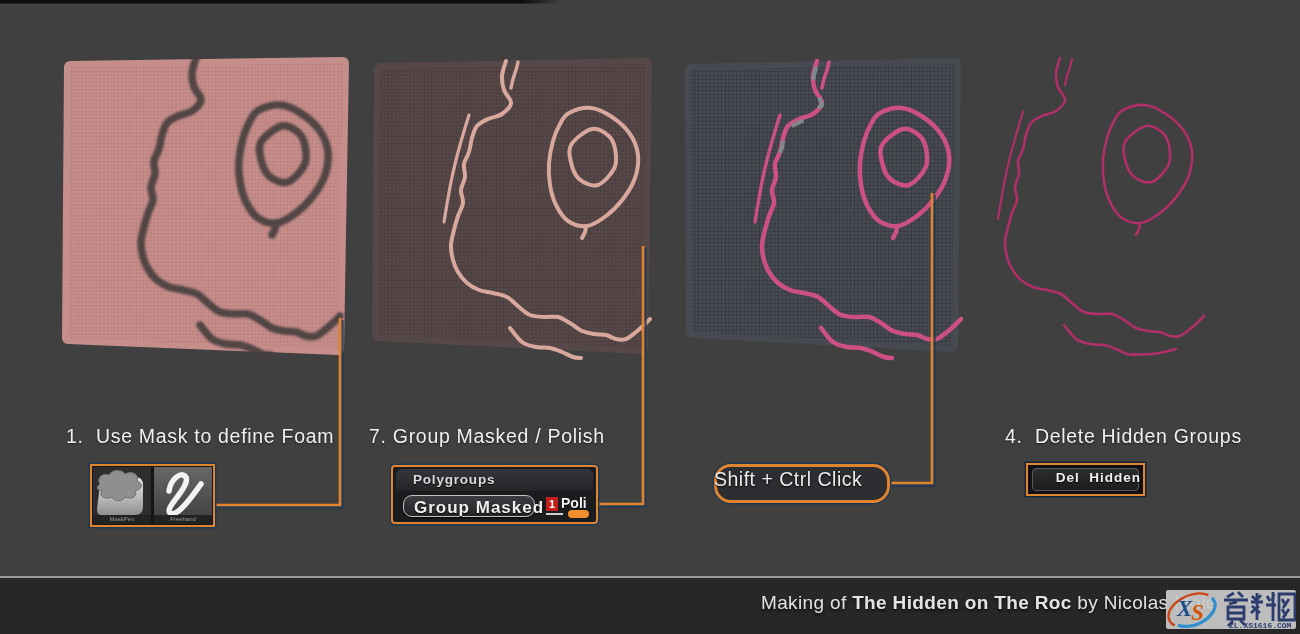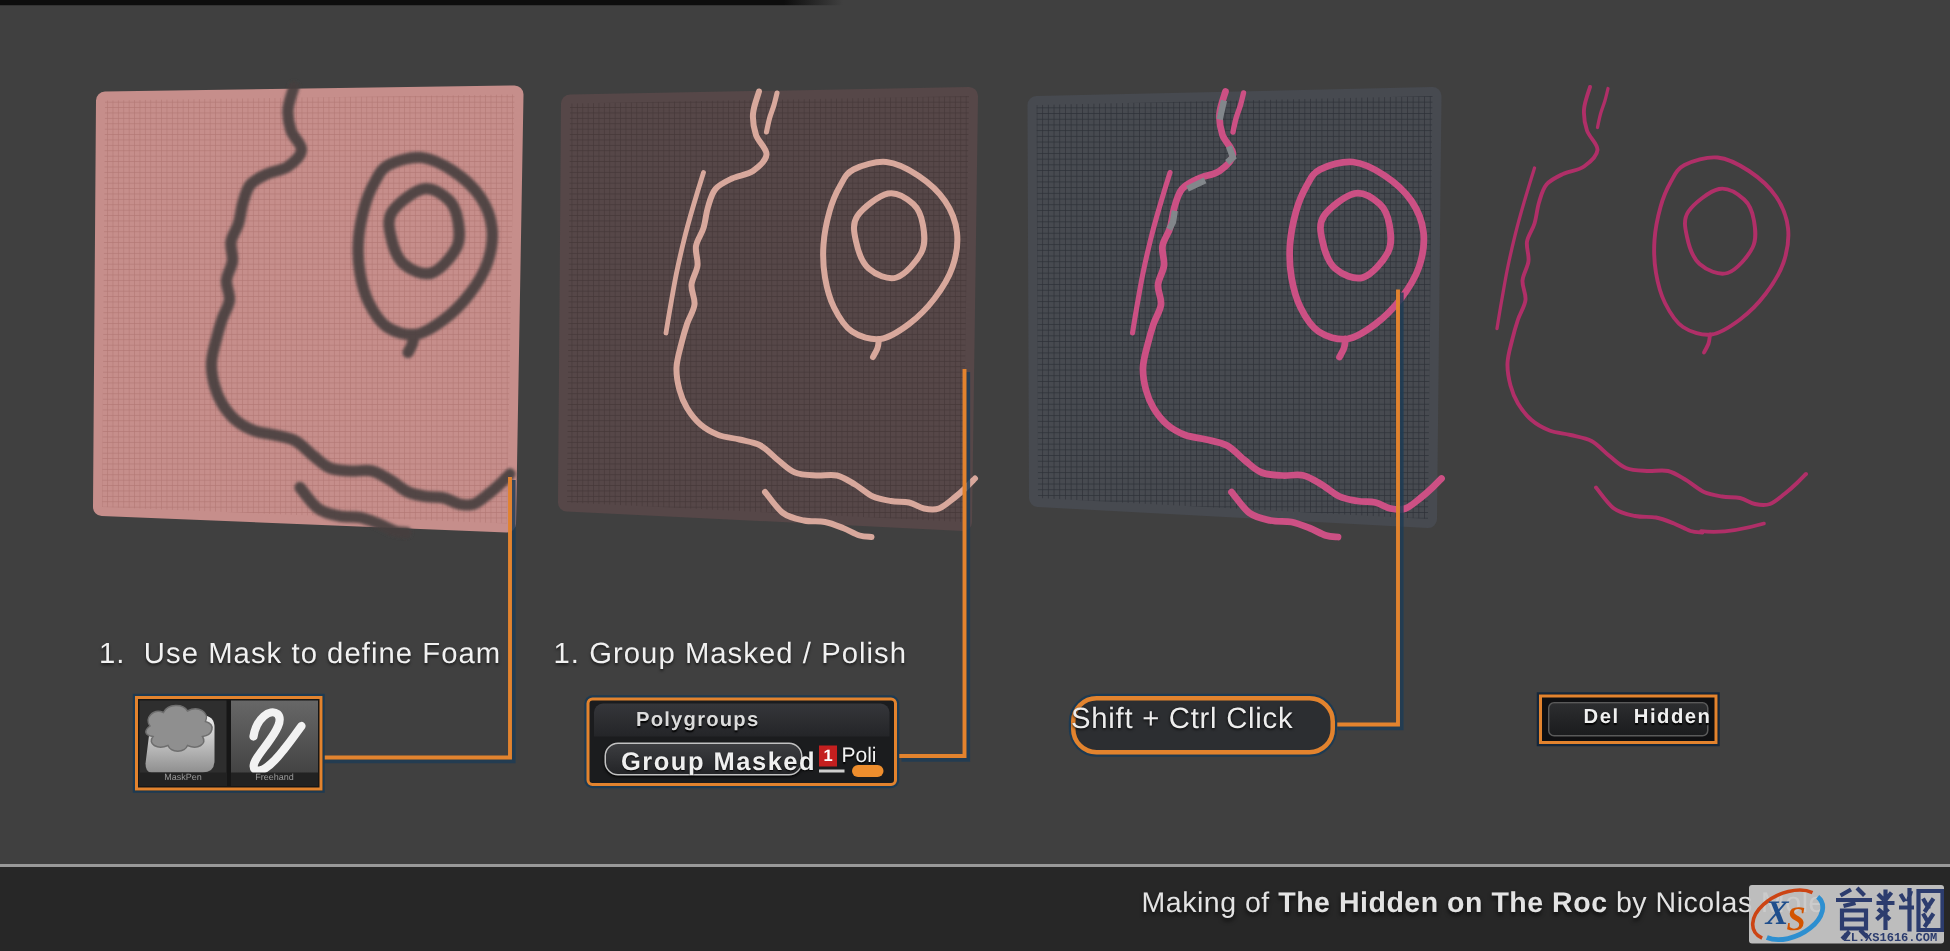--- a/index.html
+++ b/index.html
@@ -90,23 +90,24 @@
 
   <path d="M340,318 V505 H214" fill="none" stroke="#e2832e" stroke-width="2.6"></path>
 
   <path d="M599,504 H643 V246" fill="none" stroke="#e2832e" stroke-width="2.6"></path>
 
   <path d="M890,483 H932 V193" fill="none" stroke="#e2832e" stroke-width="2.6"></path>
 </svg>
 
 <div class="label" style="left:66px;top:425px;">1.&nbsp;&nbsp;Use Mask to define Foam</div>
 
-<div class="label" style="left:369px;top:425px;">1. Group Masked / Polish</div>
+<div class="label" style="left:369px;top:425px;">7. Group Masked / Polish</div>
 
 
+<div class="label" style="left:1005px;top:425px;">4.&nbsp;&nbsp;Delete Hidden Groups</div>
 
 <div class="abs" style="left:90px;top:464px;width:121px;height:59px;border:2.5px solid #e2832e;background:#161616;box-shadow:0 0 0 1.5px #1d3a52;">
 
   <div class="abs" style="left:1px;top:1px;width:58px;height:57px;background:#2e2e2e;">
     <svg width="58" height="57" viewBox="0 0 58 57">
       <defs>
             <linearGradient id="mp" x1="0" y1="0" x2="0" y2="1">
         <stop offset="0" stop-color="#efefef"></stop>
               <stop offset="1" stop-color="#8f8f8f"></stop>
             </linearGradient>
@@ -128,28 +129,28 @@
       <rect x="0" y="0" width="58" height="57" fill="url(#fh)"></rect>
       <path d="M15,24 C17,12 26,5 31,9 C35,13 30,21 24,29 C18,37 13,43 16,46 C20,49 28,42 35,33 C40,27 44,21 47,17" fill="none" stroke="#f2f2f2" stroke-width="5.5" stroke-linecap="round"></path>
     </svg>
     <div class="abs" style="left:0;top:48px;width:58px;height:9px;background:#222;color:#9a9a9a;font-size:6px;text-align:center;line-height:9px;">Freehand</div>
   </div>
 </div>
 
 <div class="abs" style="left:391px;top:465px;width:203px;height:55px;border:2.5px solid #e2832e;background:#1b1c1e;border-radius:4px;box-shadow:0 0 0 1.5px #1d3a52;">
 
   <div class="abs" style="left:3px;top:2px;width:197px;height:22px;background:linear-gradient(#35363a,#242528);border-radius:6px 6px 0 0;"></div>
-  <div class="abs" style="left:20px;top:5px;font-size:13.5px;font-weight:bold;color:#dcdcdc;letter-spacing:0.8px;text-shadow:0 1px 1px #000;margin-left:11px;">Polygroups</div>
+  <div class="abs" style="left:20px;top:5px;font-size:13.5px;font-weight:bold;color:#dcdcdc;letter-spacing:0.8px;text-shadow:0 1px 1px #000;">Polygroups</div>
 
   <div class="abs" style="left:10px;top:28px;width:130px;height:20px;border:1.5px solid #c2c2c2;border-radius:9px;background:linear-gradient(#3c3d40,#232427);box-shadow:0 1px 2px #000;"></div>
   <div class="abs" style="left:21px;top:31px;font-size:17px;font-weight:bold;color:#efefef;letter-spacing:1px;text-shadow:0 1px 1px #000;">Group&nbsp;Masked</div>
 
   <div class="abs" style="left:153px;top:30px;width:12px;height:14px;background:#c41f1f;color:#fff;font-size:11px;font-weight:bold;text-align:center;line-height:14px;">1</div>
 
-  <div class="abs" style="left:168px;top:28px;font-size:14px;font-weight:normal;color:#f2f2f2;text-shadow:0 1px 1px #000;">Poli</div>
+  <div class="abs" style="left:168px;top:28px;font-size:14px;font-weight:bold;color:#f2f2f2;text-shadow:0 1px 1px #000;">Poli</div>
 
   <div class="abs" style="left:153px;top:46px;width:17px;height:2px;background:#cfcfcf;"></div>
 
   <div class="abs" style="left:175px;top:43px;width:21px;height:8px;background:#ef8e2d;border-radius:4px;"></div>
 </div>
 
 <div class="abs" style="left:714px;top:464px;width:170px;height:33px;border:3px solid #e2832e;border-radius:17px;background:rgba(34,37,41,0.65);box-shadow:0 0 0 1.5px #1d3a52;"></div>
 <div class="abs" style="left:714px;top:468px;width:176px;height:28px;font-size:19.5px;color:#ededed;letter-spacing:0.5px;text-shadow:0 1px 2px #000;">Shift + Ctrl Click</div>
 
 <div class="abs" style="left:1026px;top:463px;width:115px;height:29px;border:2.5px solid #e2832e;background:#101012;box-shadow:0 0 0 1.5px #16273a;">

